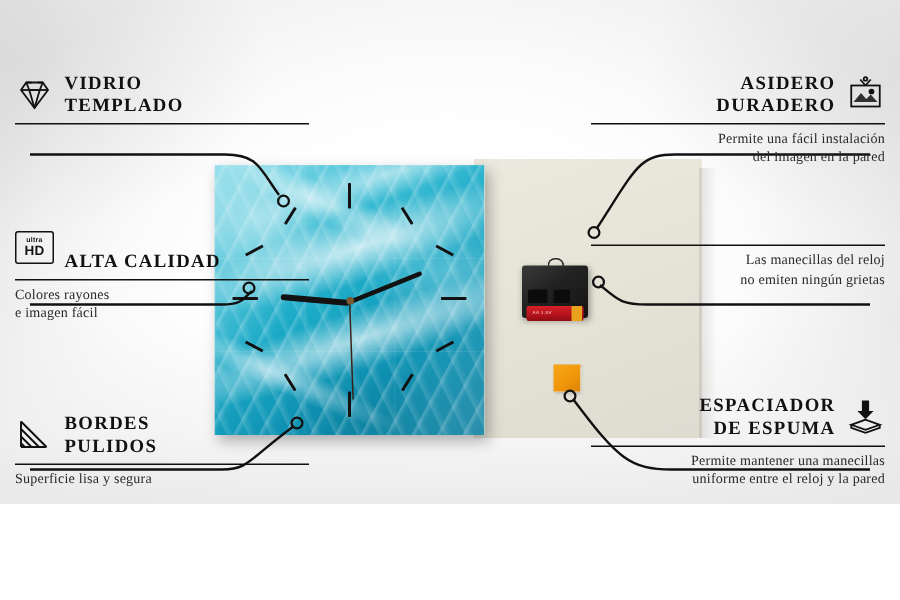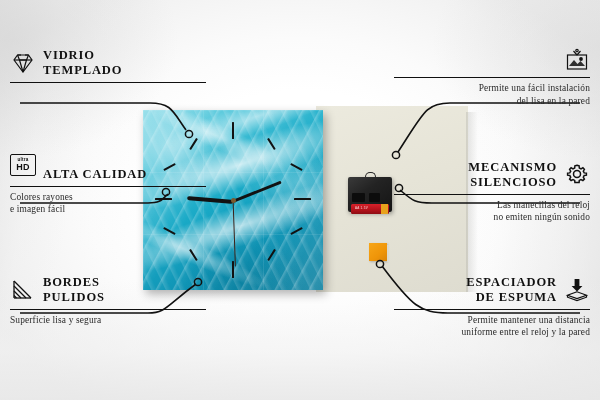--- a/index.html
+++ b/index.html
@@ -3,21 +3,21 @@
 <meta charset="utf-8">
 <style>
   * { margin:0; padding:0; box-sizing:border-box; }
   html,body { width:600px; height:400px; overflow:hidden; }
   body {
     font-family:"Liberation Serif", serif;
     background:#ffffff;
     position:relative;
   }
   #stage {
-    position:absolute; left:0; top:0; width:600px; height:400px;
+    position:absolute; left:0; top:0; width:600px; height:336px;
     overflow:hidden;
     background:
       radial-gradient(ellipse 340px 260px at 300px 200px, #ffffff 0%, #ffffff 42%, #fbfbfb 62%, #f2f2f2 88%, #ececec 100%);
   }
   
   #bg-bands {
     position:absolute; inset:0;
     background:
       linear-gradient(100deg,
         rgba(222,222,222,0.55) 0%,
@@ -74,21 +74,21 @@
     color:#2a2a2a;
     letter-spacing:0.15px;
   }
 
   
   #f-vidrio     { top:48px;  }
   #f-impresion  { top:152px; }
   #f-bordes     { top:275px; }
   #f-asidero    { top:48px;  }
   #f-mecanismo  { top:160px; }
-  #f-espaciador { top:275px; }
+  #f-espaciador { top:263px; }
 
   
   #connectors { position:absolute; left:0; top:0; width:600px; height:400px; pointer-events:none; }
 
   
   #product-wrap { position:absolute; left:0; top:0; width:600px; height:400px; }
 
   #backdrop-panel {
     position:absolute; left:316px; top:106px; width:152px; height:186px;
     background:linear-gradient(160deg, #eceade 0%, #e6e4d7 45%, #dedcd0 100%);
@@ -366,75 +366,62 @@
       </span>
     </div>
     <div class="feat-rule"></div>
     <div class="feat-desc">
       <span>Superficie lisa y segura</span>
     </div>
   </div>
 
   <div class="feature feat-right" id="f-asidero">
     <div class="feat-head">
+      <span class="feat-title">
+        <span>ASIDERO</span><br><span>DURADERO</span>
+      </span>
       <span class="feat-icon">
         <svg viewBox="0 0 26 26">
             <g stroke="#111" stroke-width="1.2" fill="none">
           <rect x="3.5" y="7" width="19" height="14"></rect>
           <path d="M13,7 L9.5,3 M13,7 L16.5,3"></path>
           <circle cx="13" cy="2.6" r="1.2"></circle>
           <path d="M5,18 L10,12 L13.5,16 L16.5,13 L21,18 Z" fill="#111" stroke="none" opacity="0.85"></path>
           <circle cx="17" cy="11" r="1.9" fill="#111" stroke="none"></circle>
         </g>
           </svg>
       </span>
     </div>
     <div class="feat-rule"></div>
     <div class="feat-desc">
-      <span>Permite una fácil instalación</span><br><span>del lisa en la pared</span>
+      <span>Permite una fácil instalación</span><br><span>del imagen en la pared</span>
     </div>
   </div>
 
   <div class="feature feat-right" id="f-mecanismo">
-    <div class="feat-head">
-      <span class="feat-title">
-        <span>MECANISMO</span><br><span>SILENCIOSO</span>
-      </span>
-      <span class="feat-icon">
-        <svg viewBox="0 0 26 26">
-            <g stroke="#111" stroke-width="1.5" fill="none">
-          <path d="M13,3.2 L15.1,3.8 L15.3,6.0 L17.0,6.9 L18.9,5.8 L20.4,7.3 L19.3,9.2 L20.2,10.9 L22.4,11.1 L22.4,13.2
-                   L20.2,13.5 L19.3,15.2 L20.4,17.1 L18.9,18.6 L17.0,17.5 L15.3,18.4 L15.1,20.6 L13,20.6 L10.9,20.6
-                   L10.7,18.4 L9.0,17.5 L7.1,18.6 L5.6,17.1 L6.7,15.2 L5.8,13.5 L3.6,13.2 L3.6,11.1 L5.8,10.9
-                   L6.7,9.2 L5.6,7.3 L7.1,5.8 L9.0,6.9 L10.7,6.0 L10.9,3.8 Z"></path>
-          <circle cx="13" cy="12.1" r="3.5"></circle>
-        </g>
-          </svg>
-      </span>
-    </div>
     <div class="feat-rule"></div>
     <div class="feat-desc">
-      <span>Las manecillas del reloj</span><br><span>no emiten ningún sonido</span>
+      <span>Las manecillas del reloj</span><br><span>no emiten ningún grietas</span>
     </div>
   </div>
 
   <div class="feature feat-right" id="f-espaciador">
     <div class="feat-head">
       <span class="feat-title">
         <span>ESPACIADOR</span><br><span>DE ESPUMA</span>
       </span>
       <span class="feat-icon">
         <svg viewBox="0 0 26 26">
             <g stroke="#111" stroke-width="1.2" fill="none">
           <path d="M10.6,2 L15.4,2 L15.4,9 L18.4,9 L13,14.5 L7.6,9 L10.6,9 Z" fill="#111" stroke="none"></path>
           <path d="M13,14.8 L3.5,18.2 L13,21.6 L22.5,18.2 Z"></path>
           <path d="M3.5,18.2 L3.5,20.2 L13,23.6 L22.5,20.2 L22.5,18.2"></path>
         </g>
           </svg>
       </span>
     </div>
     <div class="feat-rule"></div>
     <div class="feat-desc">
-      <span>Permite mantener una distancia</span><br><span>uniforme entre el reloj y la pared</span>
+      <span>Permite mantener una manecillas</span><br><span>uniforme entre el reloj y la pared</span>
     </div>
   </div>
 
 </div>
 
 </body></html>

